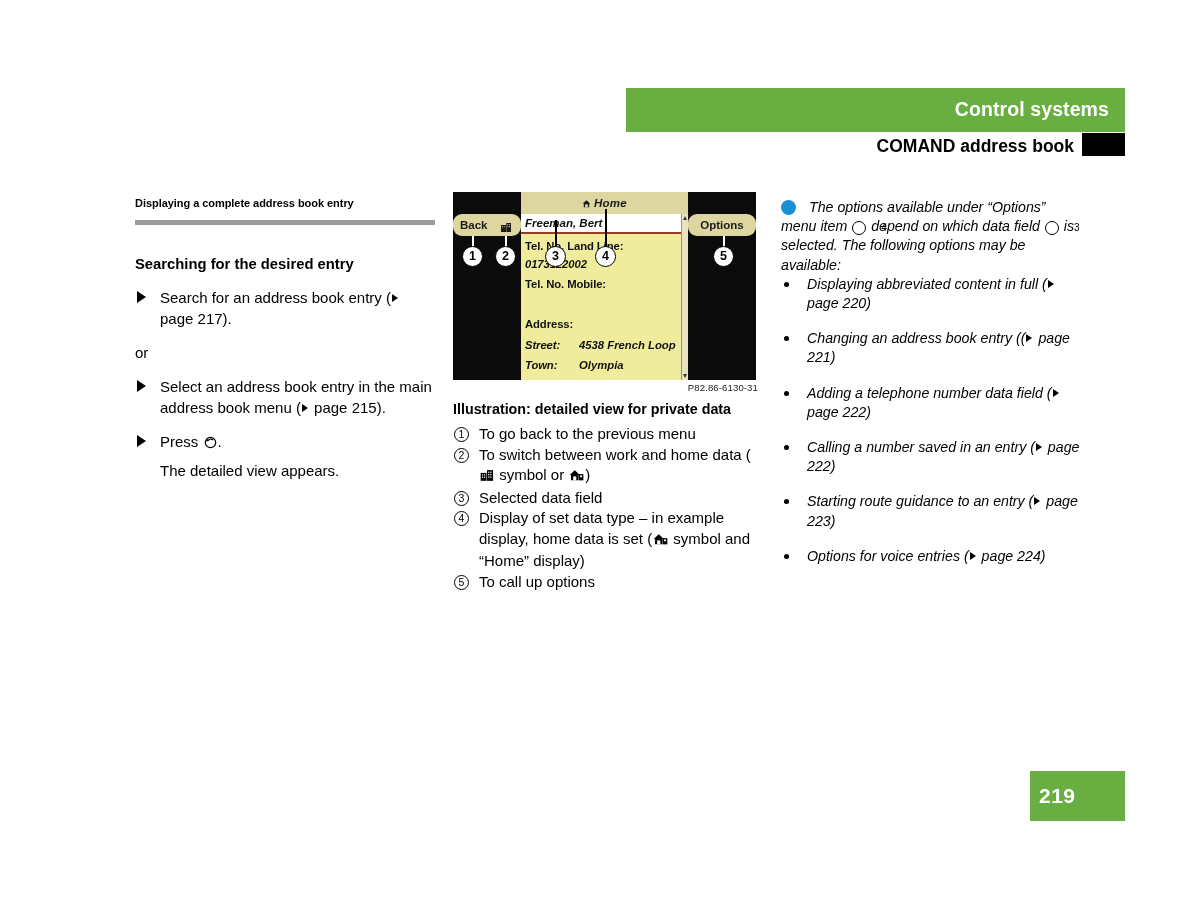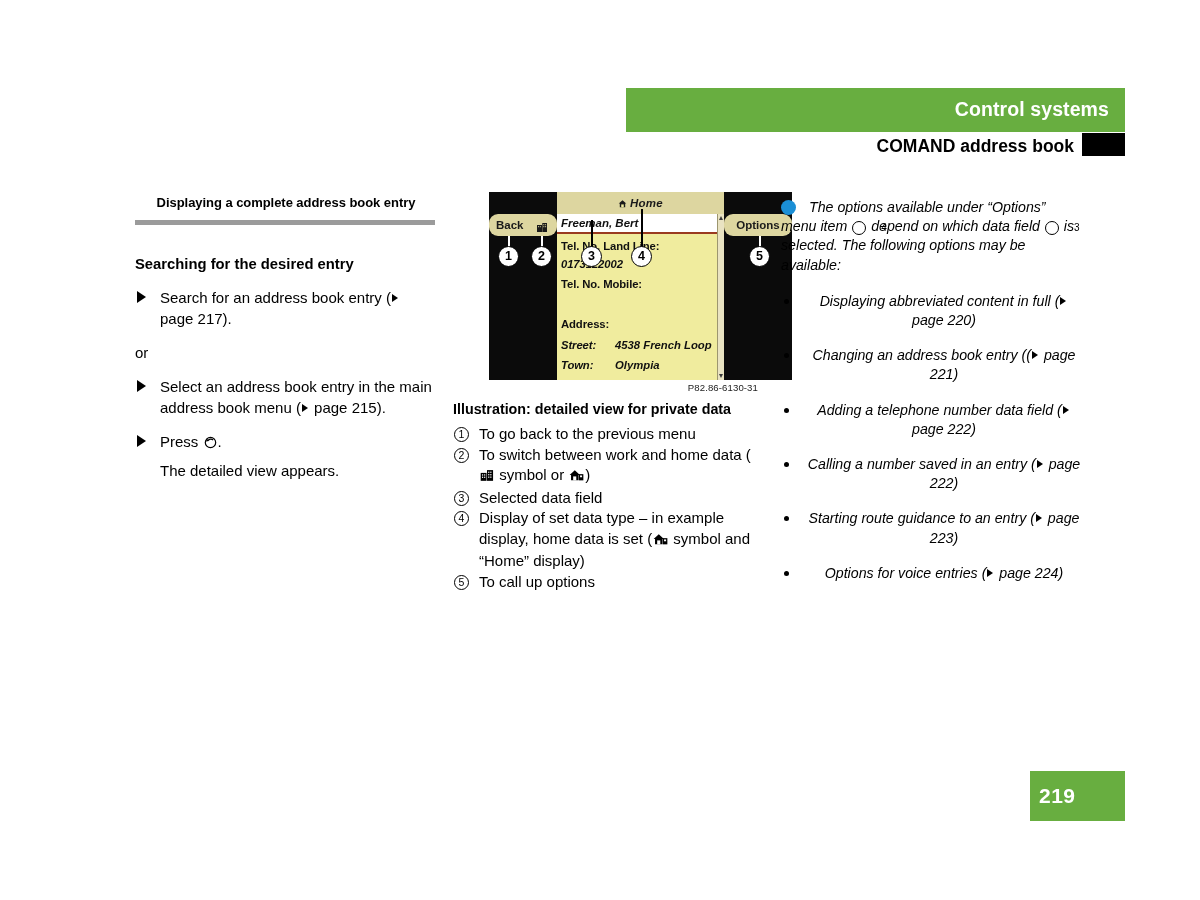--- a/index.html
+++ b/index.html
@@ -65,26 +65,25 @@
   }
 
   
   .col-left {
     position: absolute;
     left: 135px;
     top: 193px;
     width: 302px;
   }
   .h1 {
-    font-size: 13px;
+    font-size: 11px;
     font-weight: bold;
     line-height: 20.5px;
     margin: 0;
     letter-spacing: -0.05px;
-    text-align: center;
   }
   .rule {
     width: 300px;
     height: 5px;
     background: #9b9b9b;
     margin-top: 6px;
   }
   .h2 {
     font-size: 14.8px;
     font-weight: bold;
@@ -144,21 +143,20 @@
     left: 453px;
     top: 192px;
     width: 305px;
   }
   .comand {
     position: relative;
     width: 303px;
     height: 188px;
     background: #0b0b0b;
     overflow: hidden;
-    margin-left: 36px;
   }
   .cm-topbar {
     position: absolute;
     left: 0; top: 0;
     width: 303px; height: 22px;
     background: #0b0b0b;
   }
   .cm-toptitle {
     position: absolute;
     left: 68px; top: 0;
@@ -359,22 +357,20 @@
     background: #1b8fd6;
     color: #ffffff;
     font-size: 11px;
     font-weight: bold;
     font-style: normal;
     text-align: center;
     line-height: 15px;
     font-family: "Liberation Serif", serif;
   }
   .bullets {
-    margin-top: 17px;
-    text-align: center;
   }
   .bullet {
     position: relative;
     padding-left: 26px;
     font-size: 14.2px;
     font-style: italic;
     line-height: 19.2px;
     margin-bottom: 16px;
   }
   .bullet .dot {

